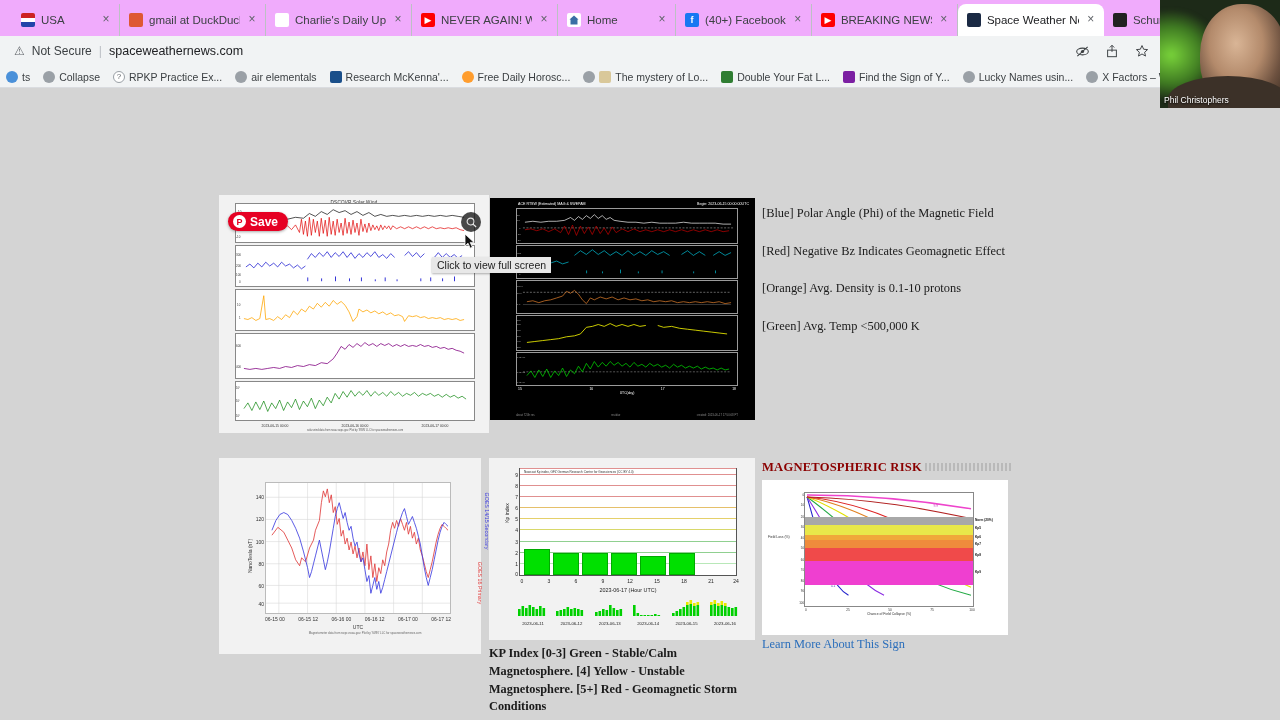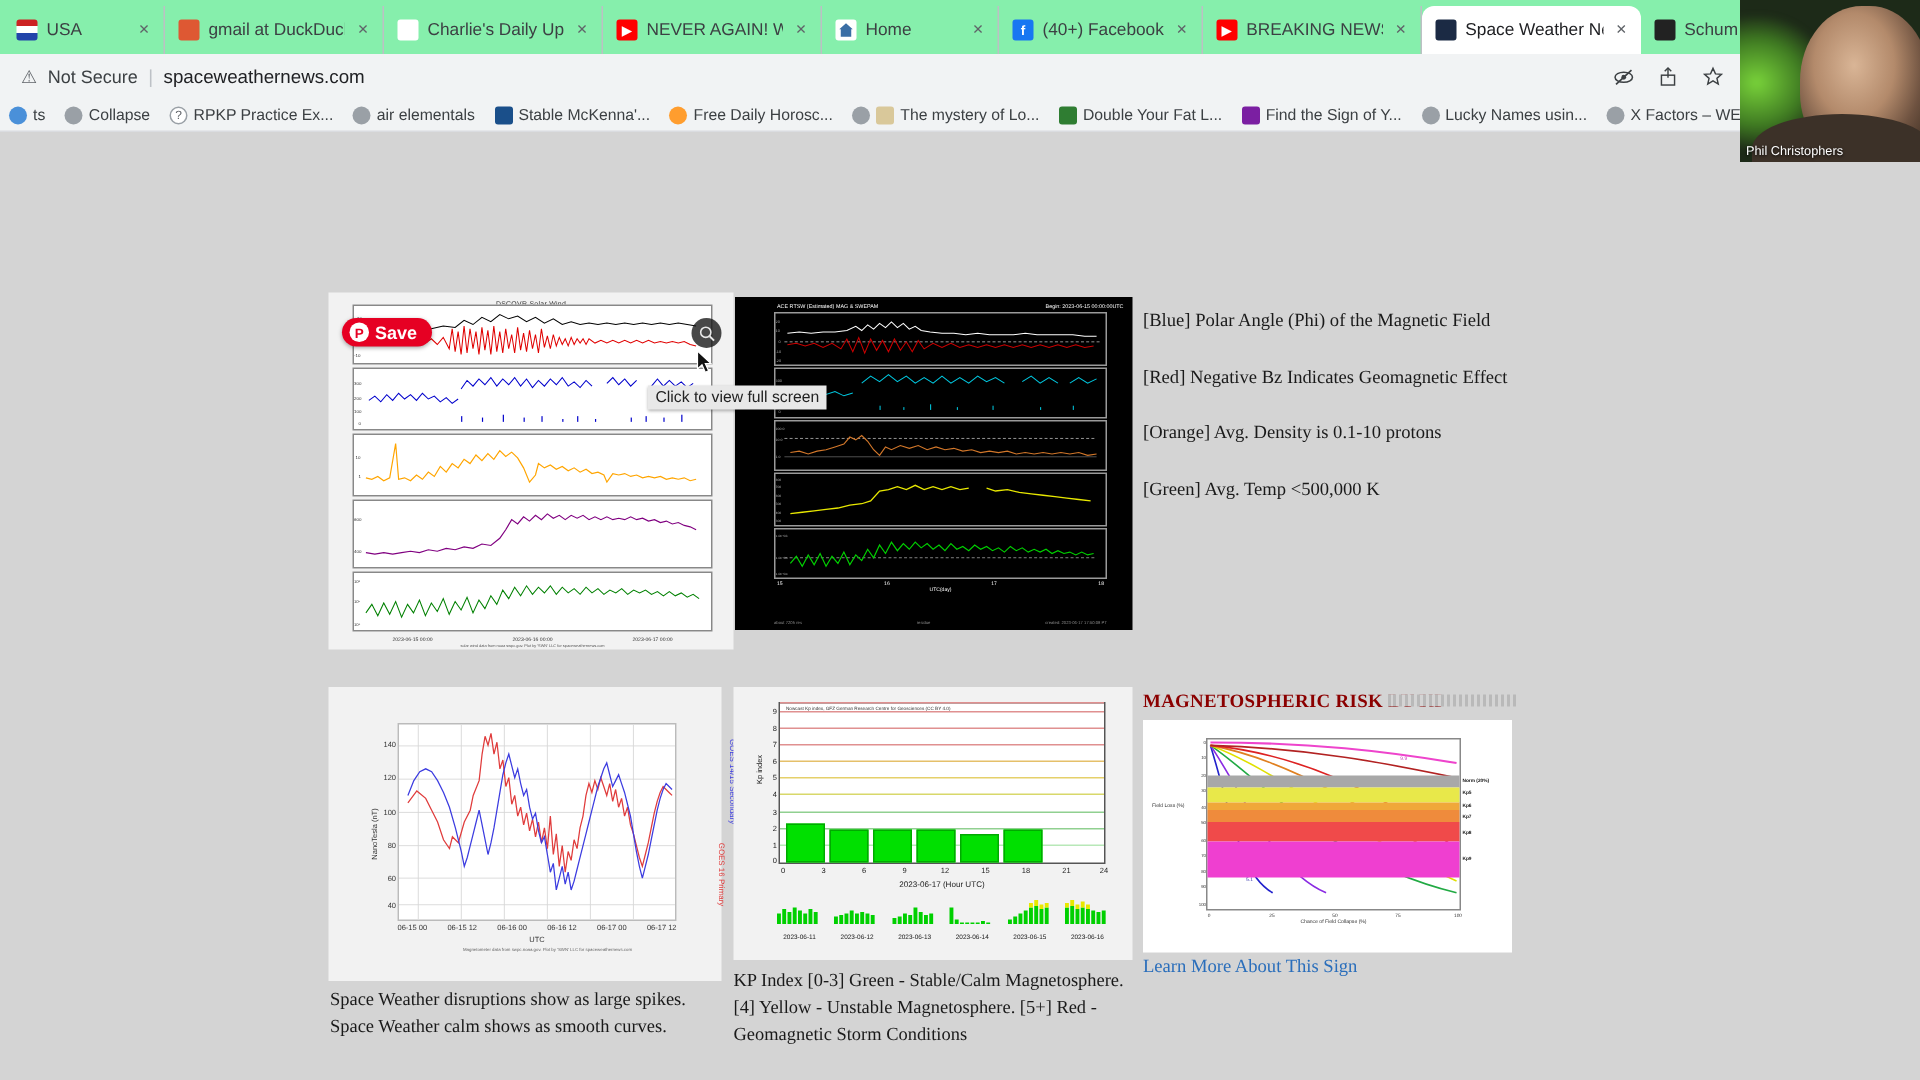--- a/index.html
+++ b/index.html
@@ -10,22 +10,22 @@
     position: relative;
   }
 
   
   #browser-chrome { width: 1280px; background: #dee1e6; }
 
   #tab-strip {
     height: 36px;
     display: flex;
     align-items: flex-end;
-    background: #86efac;
-    padding-left: 2px;
+    background: #f0abfc;
+    padding-left: 12px;
     overflow: hidden;
     white-space: nowrap;
   }
   .tab {
     height: 32px;
     min-width: 118px;
     max-width: 146px;
     flex: 0 0 auto;
     display: flex;
     align-items: center;
@@ -193,21 +193,21 @@
   
   #goesmag-card { left: 219px; top: 370px; width: 262px; height: 196px; background: #f2f2f2; }
   #kp-card      { left: 489px; top: 370px; width: 266px; height: 182px; background: #f2f2f2; }
 
   #goesmag-caption, #kp-caption {
     position: absolute;
     font-family: "Liberation Serif", serif;
     font-size: 12.3px; color: #1a1a1a; line-height: 1.45;
   }
   #goesmag-caption { left: 220px; top: 570px; width: 262px; }
-  #kp-caption { left: 489px; top: 557px; width: 268px; }
+  #kp-caption { left: 489px; top: 557px; width: 268px; font-weight: bold; }
 
   .mag-title { text-align:center; font-size: 7.5px; color:#222; padding-top: 6px; }
   .mag-plot-wrap { position: absolute; left: 46px; top: 24px; width: 186px; height: 132px; border: 1px solid #bbb; background:#fff; }
   .mag-ylabel { position: absolute; left: 14px; top: 50%; transform: translateY(-50%) rotate(-90deg); font-size: 5px; color: #333; white-space: nowrap; }
   .mag-ytick { position: absolute; right: 100%; margin-right: 2px; font-size: 5px; color:#333; transform: translateY(-50%); white-space: nowrap; }
   .mag-xticks { position: absolute; left: 46px; top: 158px; width: 186px; display:flex; justify-content: space-between; font-size: 5px; color:#333; }
   .mag-xlabel { position: absolute; left: 46px; top: 166px; width: 186px; text-align:center; font-size:5px; color:#333; }
   .mag-credit { position: absolute; left: 46px; top: 173px; width: 200px; text-align:center; font-size:2.9px; color:#666; }
   .mag-side { position: absolute; top: 50%; font-size: 5.3px; white-space: nowrap; transform-origin: center; }
 
@@ -375,21 +375,21 @@
     <div class="bm">
         <span class="bm-ico ico-q">?</span>
         <span>RPKP Practice Ex...</span>
       </div>
     <div class="bm">
         <span class="bm-ico ico-gray"></span>
         <span>air elementals</span>
       </div>
     <div class="bm">
         <span class="bm-ico ico-blue"></span>
-        <span>Stable McKenna'...</span>
+        <span>Research McKenna'...</span>
       </div>
     <div class="bm">
         <span class="bm-ico ico-sun"></span>
         <span>Free Daily Horosc...</span>
       </div>
     <div class="bm">
         <span class="bm-ico ico-gray"></span>
         <span class="bm-ico ico-news"></span>
         <span>The mystery of Lo...</span>
       </div>
@@ -665,21 +665,20 @@
       <span>06-16 00</span>
       <span>06-16 12</span>
       <span>06-17 00</span>
       <span>06-17 12</span>
     </div>
     <div class="mag-xlabel">UTC</div>
     <div class="mag-credit">Magnetometer data from swpc.noaa.gov. Plot by 'SWN' LLC for spaceweathernews.com</div>
     <span class="mag-side" style="left:240px;top:60px;color:#3c3ce0;transform:rotate(90deg);">GOES 14/15 Secondary</span>
     <span class="mag-side" style="left:240px;top:122px;color:#e03c3c;transform:rotate(90deg);">GOES 16 Primary</span>
   </div>
-  <div id="goesmag-caption">Space Weather disruptions show as large spikes. Space Weather calm shows as smooth curves.</div>
 
   <div class="card" id="kp-card">
     <span class="kp-ylabel">Kp index</span>
     <div class="kp-plot">
       <span class="kp-note" style="top:1px;left:4px;">Nowcast Kp index, GFZ German Research Centre for Geosciences (CC BY 4.0)</span>
       <div class="kp-gridline" style="bottom:100%; background:#e09090;"></div>
       <div class="kp-gridline" style="bottom:94.7%;background:#e09090;"></div>
       <div class="kp-gridline" style="bottom:84.2%;background:#e09090;"></div>
       <div class="kp-gridline" style="bottom:73.7%;background:#e09090;"></div>
       <div class="kp-gridline" style="bottom:63.2%;background:#e5c06a;"></div>

